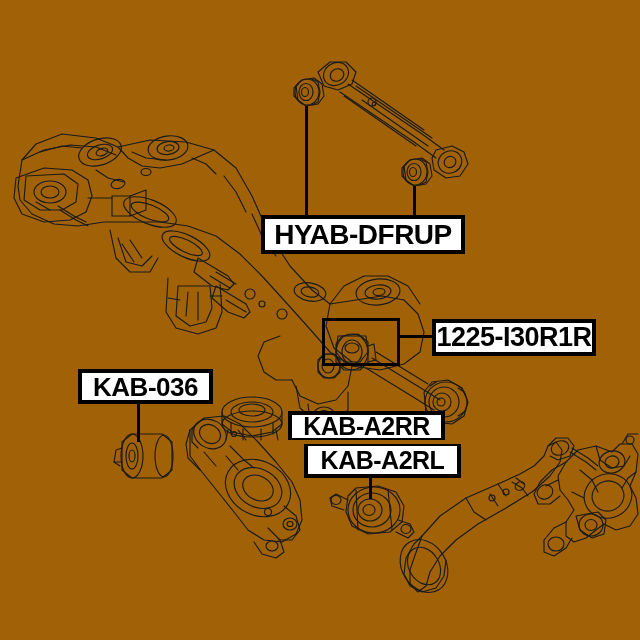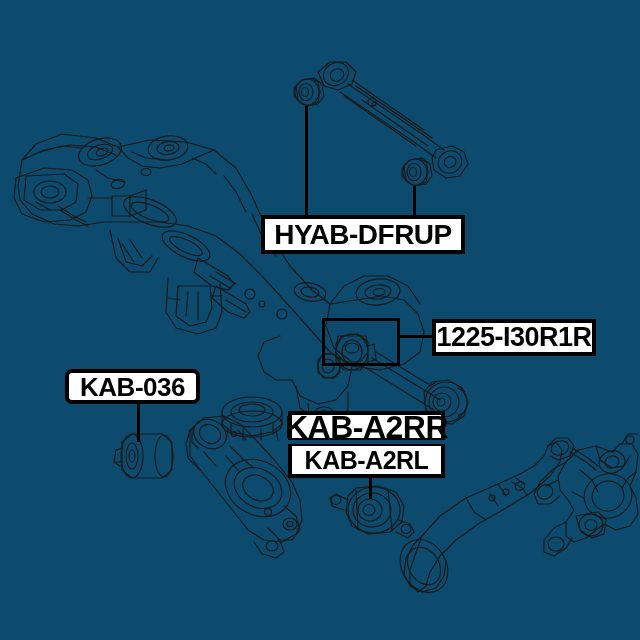--- a/index.html
+++ b/index.html
@@ -4,21 +4,21 @@
 <style>
   html, body {
     margin: 0;
     padding: 0;
     background: #ffffff;
   }
   #page {
     position: relative;
     width: 640px;
     height: 640px;
-    background: #0c4a6e;
+    background: #a16207;
     overflow: hidden;
     font-family: "Liberation Sans", sans-serif;
   }
   #art {
     position: absolute;
     left: 0;
     top: 0;
     width: 640px;
     height: 640px;
   }
@@ -35,20 +35,21 @@
     justify-content: center;
     letter-spacing: -0.5px;
     white-space: nowrap;
     line-height: 1;
   }
   .label-box.stack-top {
     border-bottom-width: 2px;
   }
   .label-box.stack-bottom {
     border-top-width: 2px;
+    margin-left: 16px;
   }
   .callout-rect {
     position: absolute;
     box-sizing: border-box;
     border: 3px solid #000000;
     background: transparent;
   }
   .leader {
     position: absolute;
     background: #000000;
@@ -347,25 +348,25 @@
   <div class="callout-rect" style="left:322px; top:318px; width:78px; height:48px;"></div>
 
   <div class="label-box" style="left:261px; top:215px; width:204px; height:39px; font-size:28px;">
     <span>HYAB-DFRUP</span>
   </div>
 
   <div class="label-box" style="left:432px; top:319px; width:164px; height:37px; font-size:27px;">
     <span>1225-I30R1R</span>
   </div>
 
-  <div class="label-box" style="left:65px; top:369px; width:135px; height:35px; font-size:26px;border-radius:7px;">
+  <div class="label-box" style="left:78px; top:369px; width:135px; height:35px; font-size:26px;">
     <span>KAB-036</span>
   </div>
 
-  <div class="label-box stack-top" style="left:288px; top:411px; width:157px; height:29px; font-size:32px;">
+  <div class="label-box stack-top" style="left:288px; top:411px; width:157px; height:29px; font-size:25px;">
     <span>KAB-A2RR</span>
   </div>
 
   <div class="label-box stack-bottom" style="left:288px; top:444px; width:157px; height:34px; font-size:25px;">
     <span>KAB-A2RL</span>
   </div>
 
 </div>
 
 </body></html>

